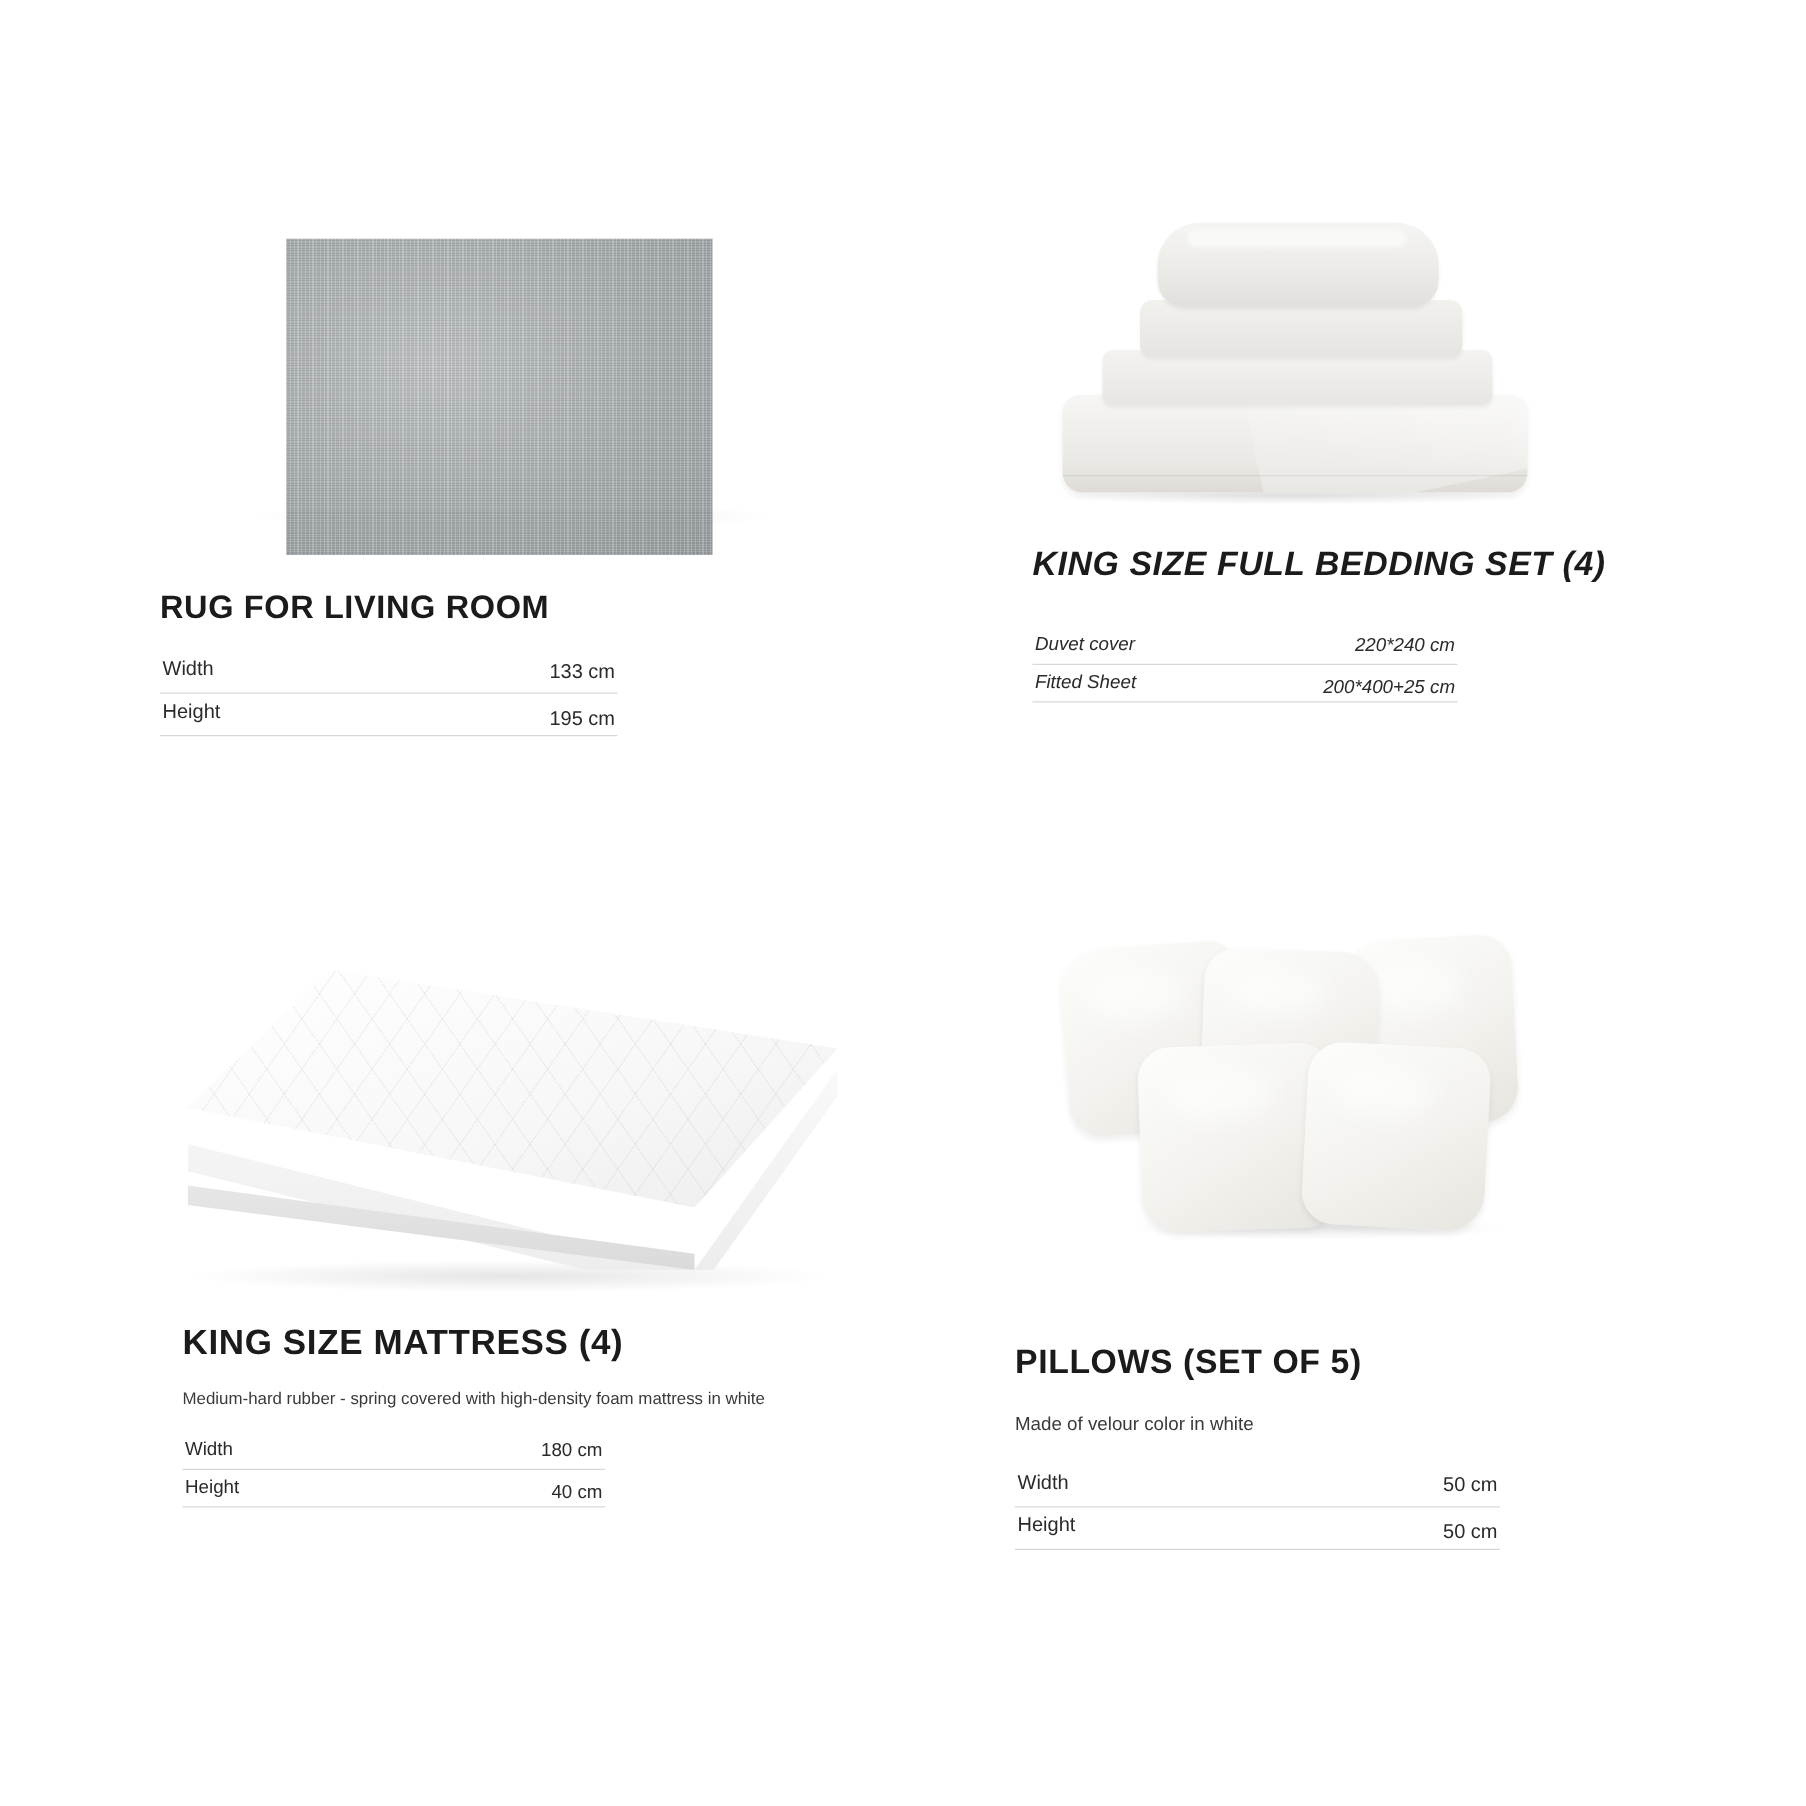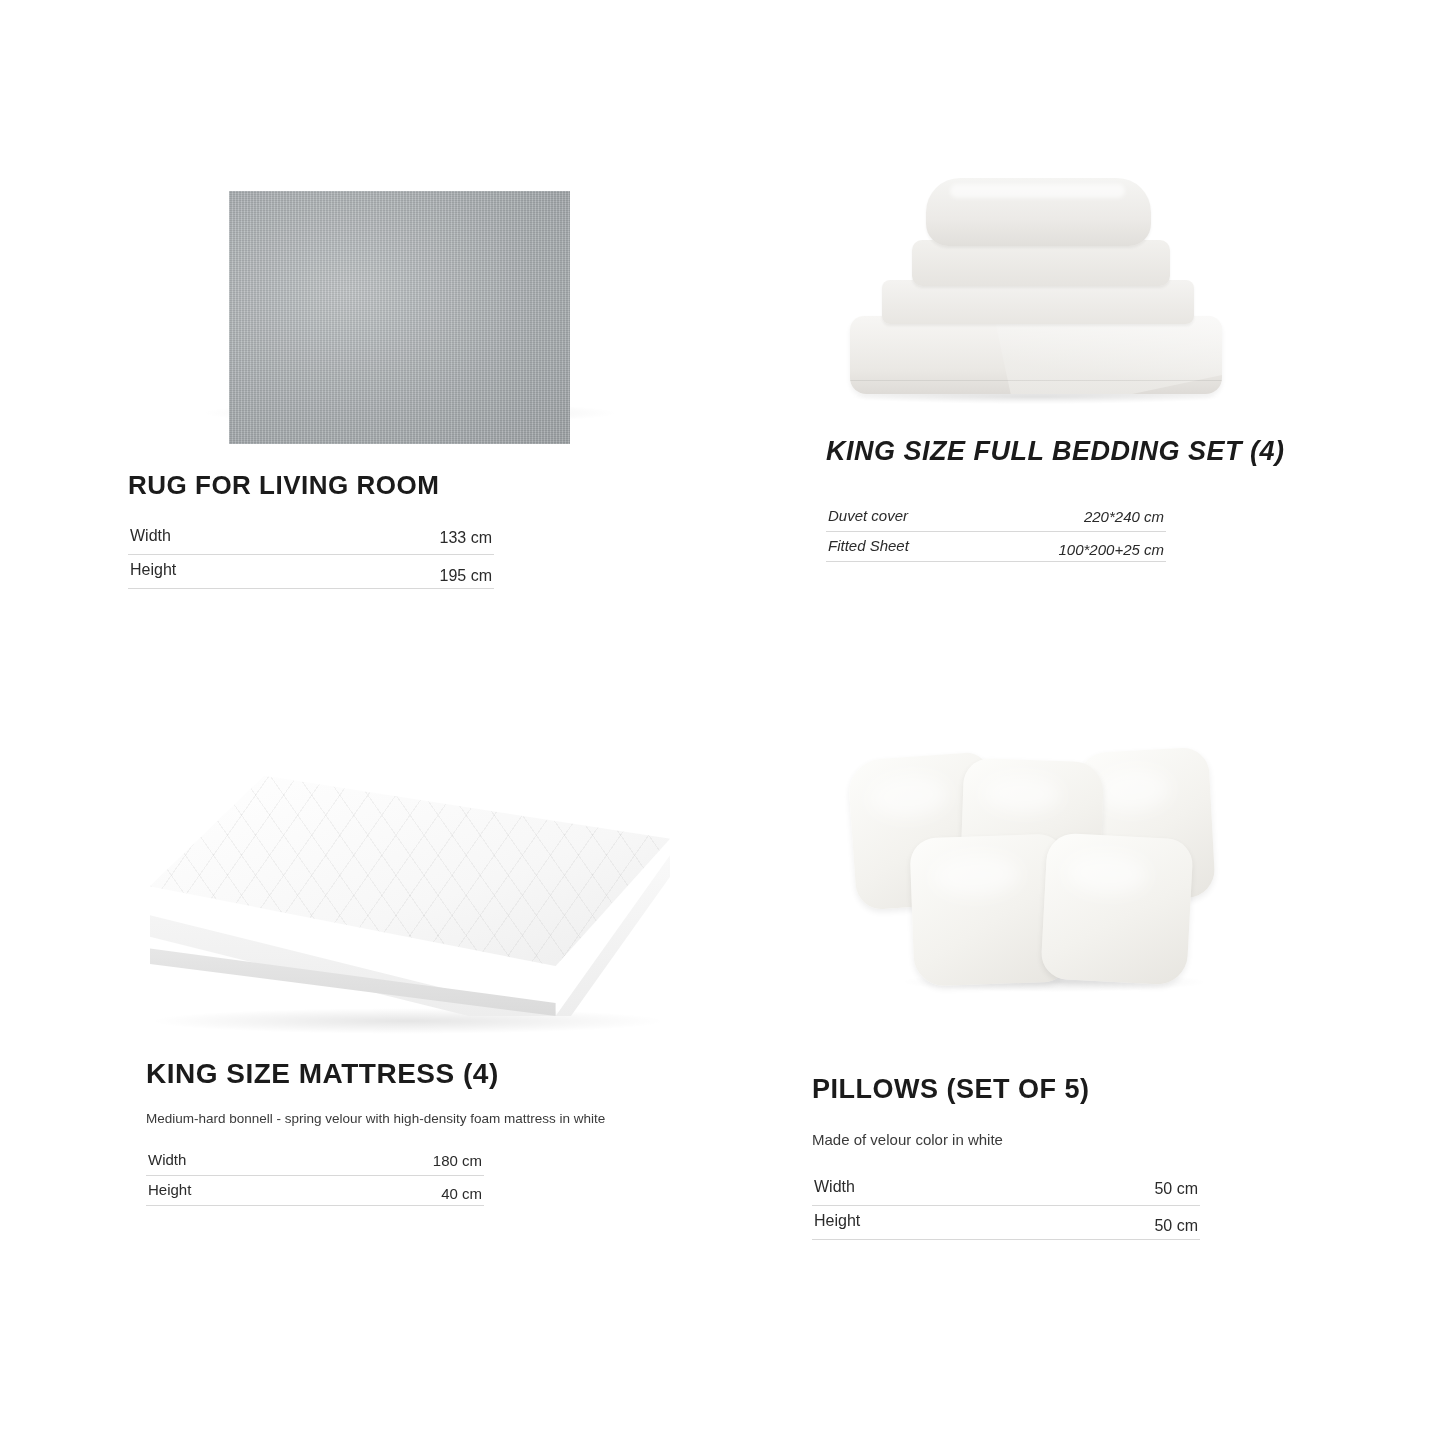--- a/index.html
+++ b/index.html
@@ -294,37 +294,37 @@
       <div class="bed-pillow-top"></div>
     </div>
     <h2 class="product-title">KING SIZE FULL BEDDING SET (4)</h2>
     <div class="spec-table">
       <div class="spec-row">
         <span class="spec-label">Duvet cover</span>
         <span class="spec-value">220*240 cm</span>
       </div>
       <div class="spec-row">
         <span class="spec-label">Fitted Sheet</span>
-        <span class="spec-value">100*200+25 cm</span>
+        <span class="spec-value">200*400+25 cm</span>
       </div>
     </div>
   </div>
 
   <div class="card" id="card-mattress">
     <div class="img-wrap">
       <div class="mattress-shadow"></div>
       <div class="mattress">
         <div class="mattress-body"></div>
         <div class="mattress-side-front"></div>
         <div class="mattress-top"></div>
       </div>
     </div>
     <div class="text-wrap">
       <h2 class="product-title">KING SIZE MATTRESS  (4)</h2>
-      <p class="product-desc">Medium-hard bonnell - spring velour with high-density foam mattress in white</p>
+      <p class="product-desc">Medium-hard rubber - spring covered with high-density foam mattress in white</p>
       <div class="spec-table">
         <div class="spec-row">
           <span class="spec-label">Width</span>
           <span class="spec-value">180 cm</span>
         </div>
         <div class="spec-row">
           <span class="spec-label">Height</span>
           <span class="spec-value">40 cm</span>
         </div>
       </div>

